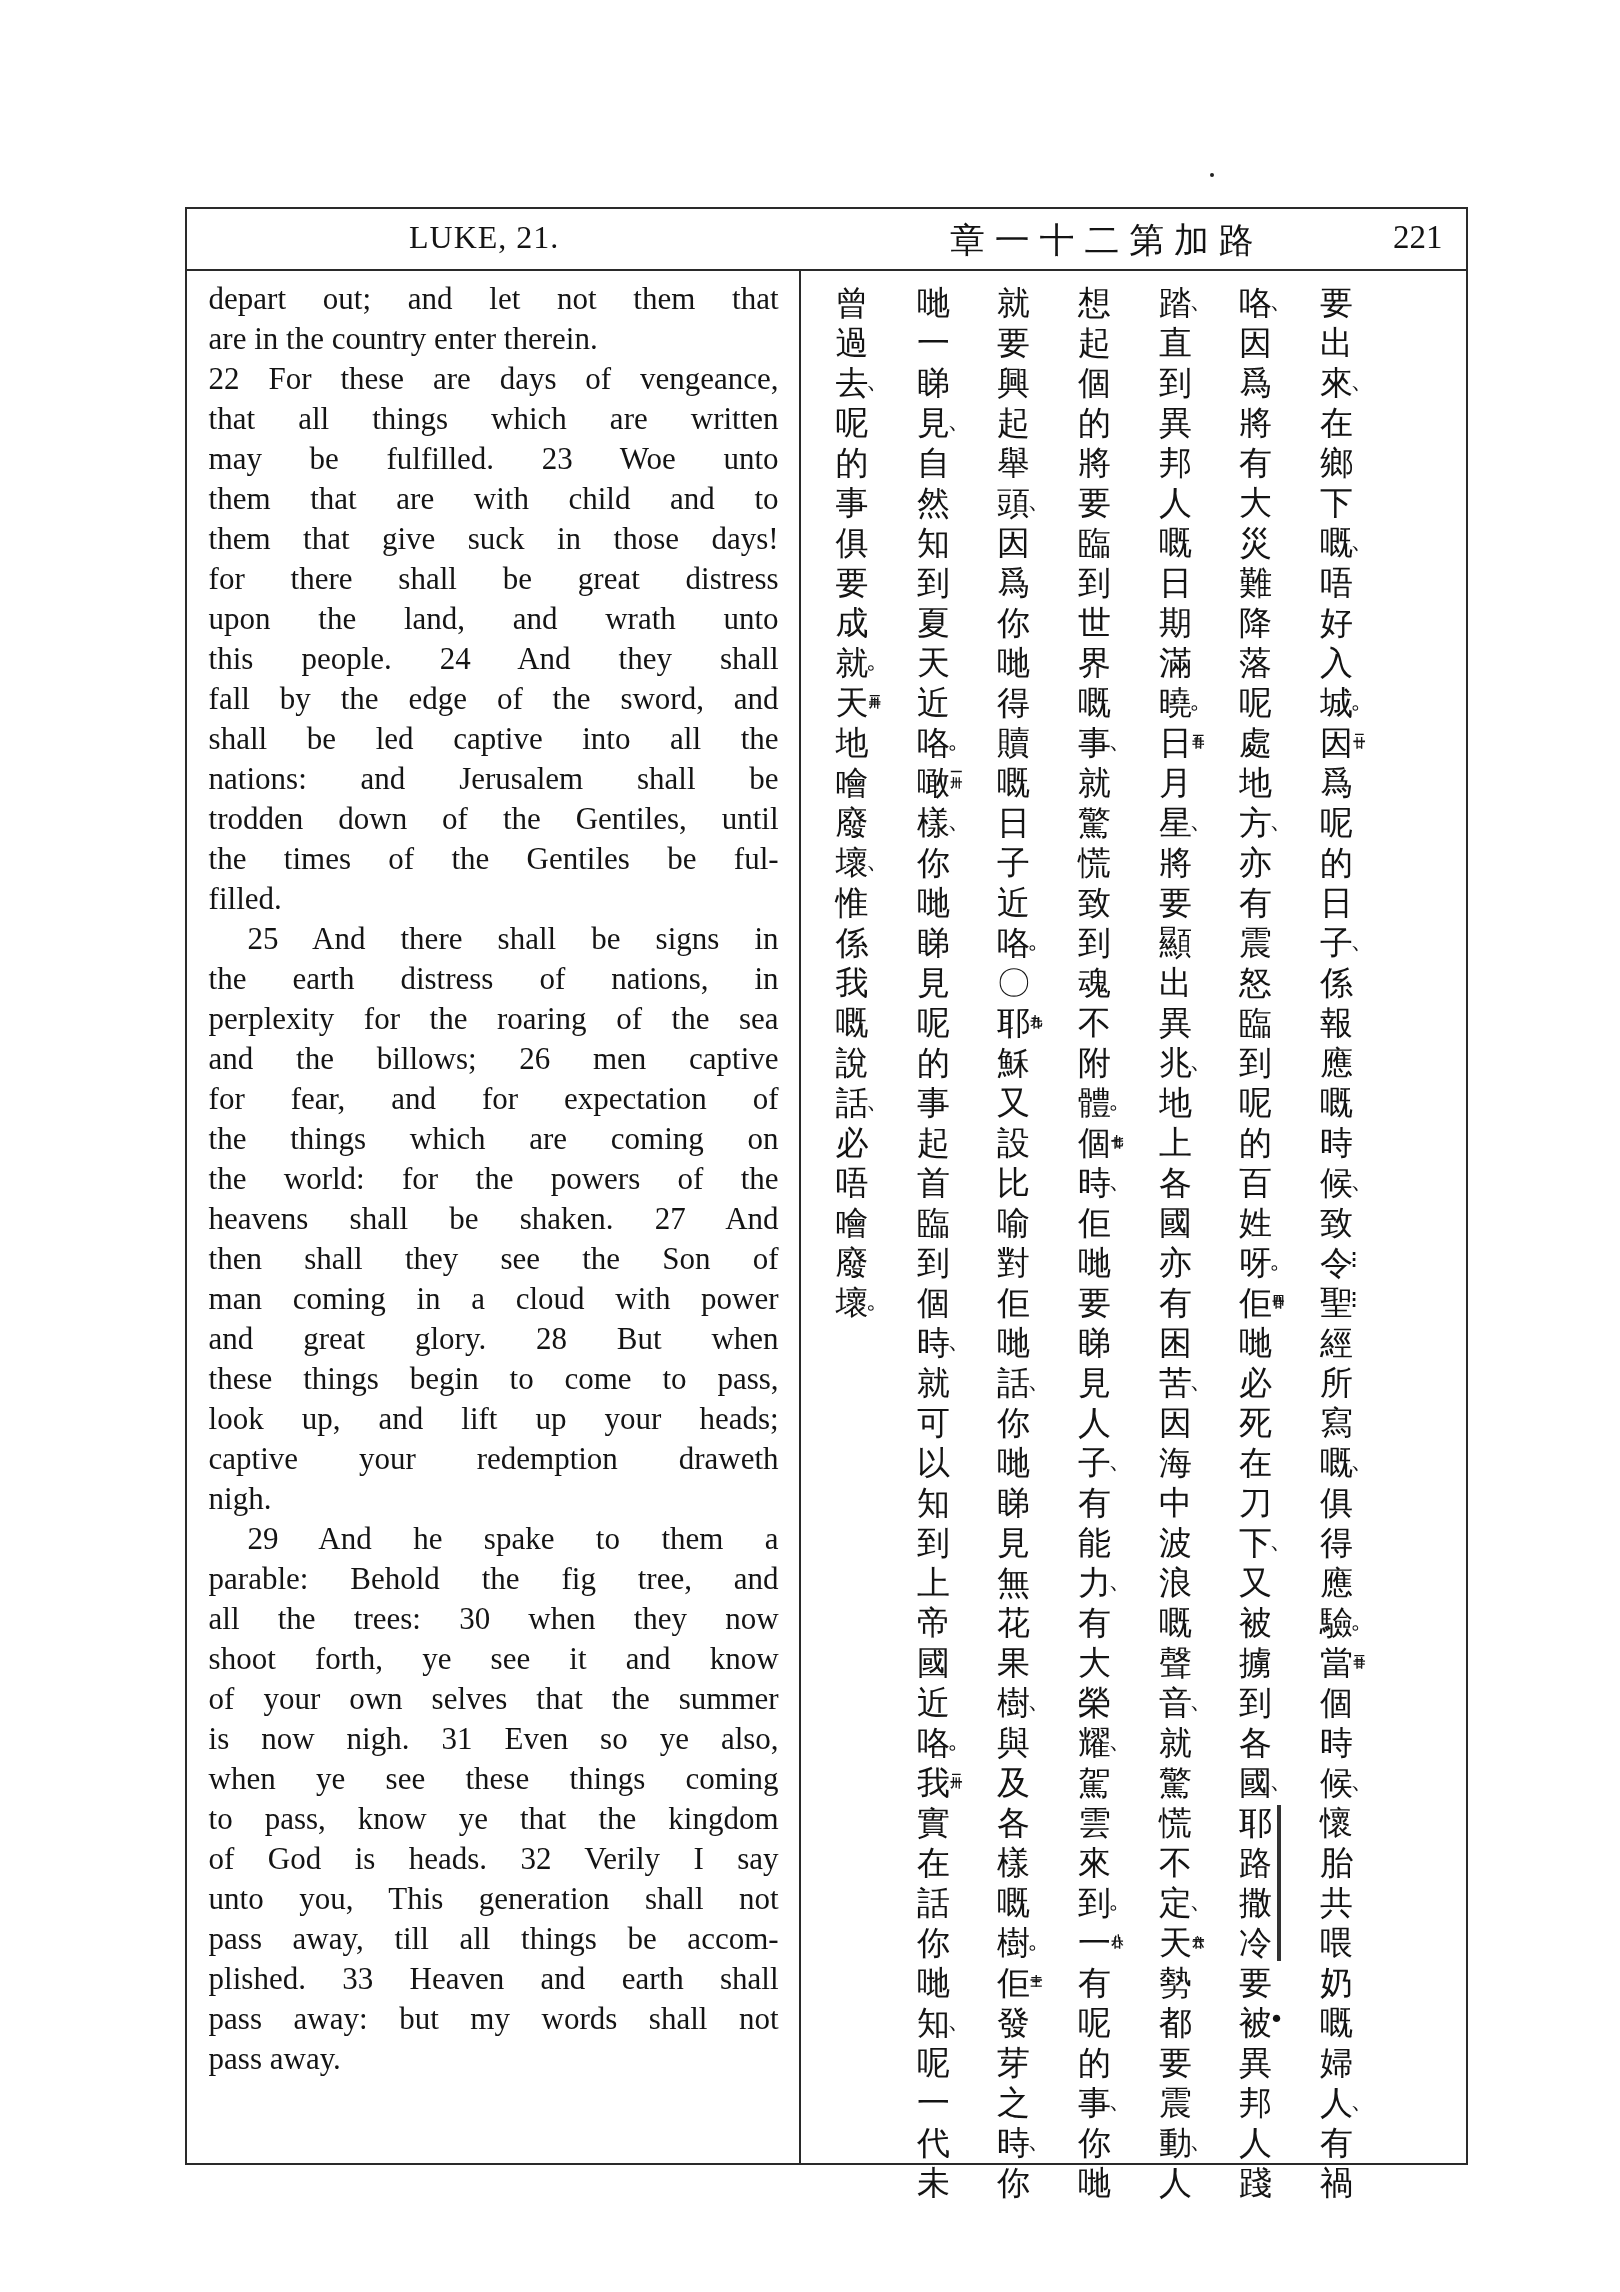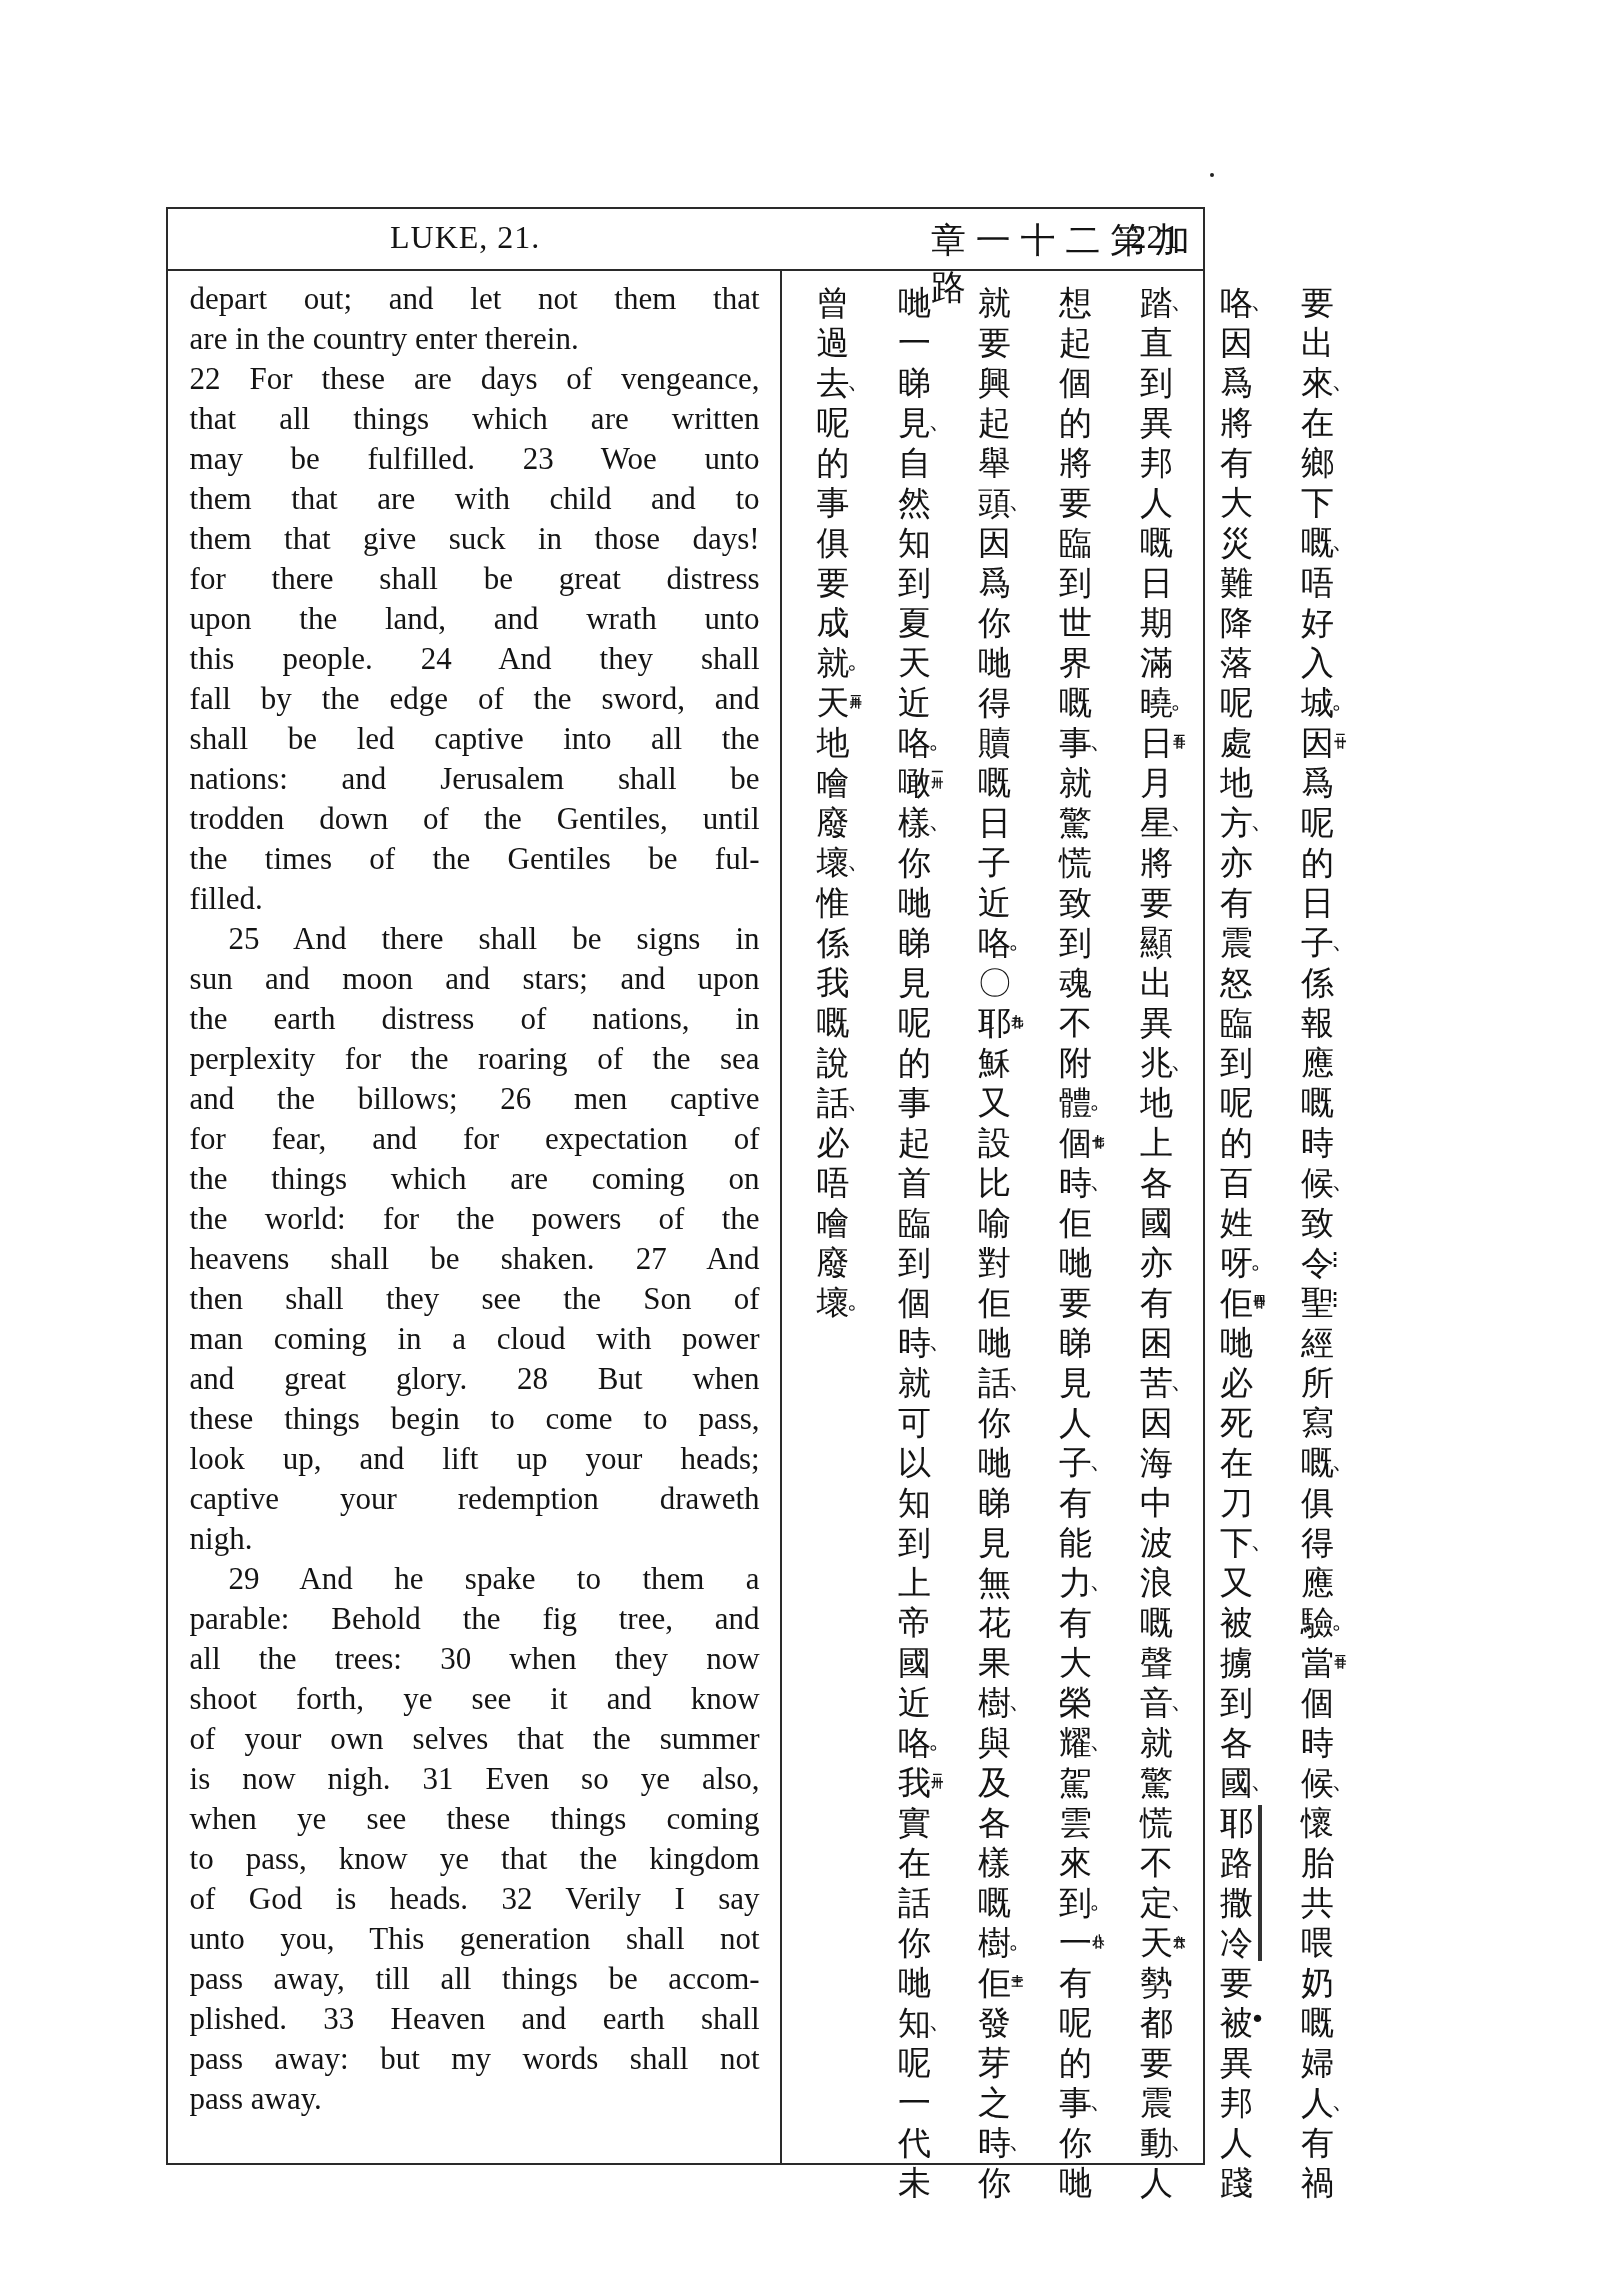--- a/index.html
+++ b/index.html
@@ -19,23 +19,23 @@
       position: absolute;
       left: 1210px;
       top: 173px;
       width: 3.9px;
       height: 3.9px;
       background: #222;
       border-radius: 50%;
     }
     .page-frame {
       position: absolute;
-      left: 166px;
+      left: 185px;
       top: 207px;
-      width: 1039px;
+      width: 1283px;
       height: 1958px;
       border-left: 2px solid #2a2a2a;
       border-right: 2px solid #2a2a2a;
       border-top: 2.9px solid #2a2a2a;
       border-bottom: 2.9px solid #2a2a2a;
       box-sizing: border-box;
     }
     .running-head {
       position: absolute;
       left: 0;
@@ -181,21 +181,20 @@
         <span class="eng-line"><span class="seg">for there shall be great distress</span></span>
         <span class="eng-line"><span class="seg">upon the land, and wrath unto</span></span>
         <span class="eng-line"><span class="seg">this people. </span><span class="vnum">24</span><span class="seg"> And they shall</span></span>
         <span class="eng-line"><span class="seg">fall by the edge of the sword, and</span></span>
         <span class="eng-line"><span class="seg">shall be led captive into all the</span></span>
         <span class="eng-line"><span class="seg">nations: and Jerusalem shall be</span></span>
         <span class="eng-line"><span class="seg">trodden down of the Gentiles, until</span></span>
         <span class="eng-line"><span class="seg">the times of the Gentiles be ful-</span></span>
         <span class="eng-line last"><span class="seg">filled.</span></span>
         <span class="eng-line indent"><span class="vnum">25</span><span class="seg"> And there shall be signs in</span></span>
-        <span class="eng-line"><span class="seg">sun and moon and stars; and upon</span></span>
         <span class="eng-line"><span class="seg">the earth distress of nations, in</span></span>
         <span class="eng-line"><span class="seg">perplexity for the roaring of the sea</span></span>
         <span class="eng-line"><span class="seg">and the billows; </span><span class="vnum">26</span><span class="seg"> men captive</span></span>
         <span class="eng-line"><span class="seg">for fear, and for expectation of</span></span>
         <span class="eng-line"><span class="seg">the things which are coming on</span></span>
         <span class="eng-line"><span class="seg">the world: for the powers of the</span></span>
         <span class="eng-line"><span class="seg">heavens shall be shaken. </span><span class="vnum">27</span><span class="seg"> And</span></span>
         <span class="eng-line"><span class="seg">then shall they see the Son of</span></span>
         <span class="eng-line"><span class="seg">man coming in a cloud with power</span></span>
         <span class="eng-line"><span class="seg">and great glory. </span><span class="vnum">28</span><span class="seg"> But when</span></span>

